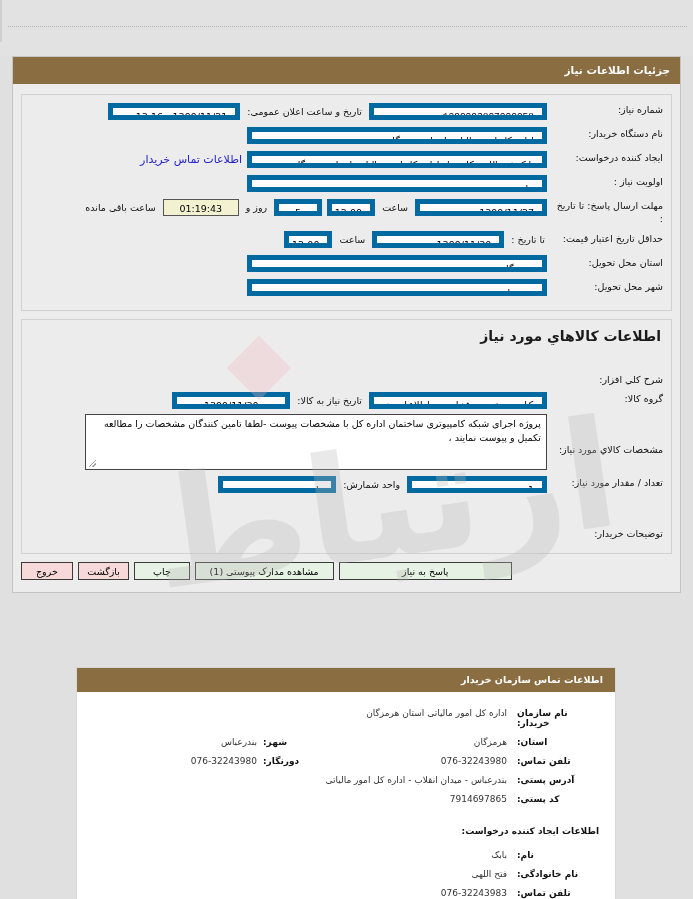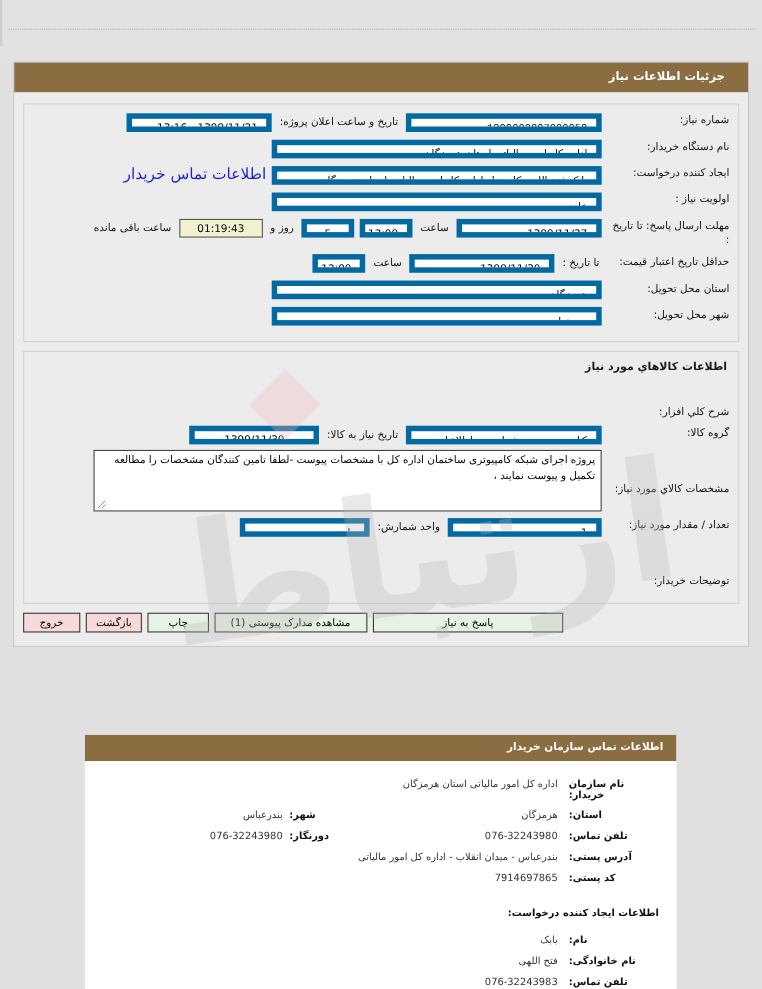--- a/index.html
+++ b/index.html
@@ -37,39 +37,39 @@
     background: #ececec;
     border: 1px solid #c4c4c4;
     position: relative;
   }
   .panel-header {
     background: #8b6d42;
     color: #ffffff;
     font-size: 10.5px;
     font-weight: bold;
     text-align: right;
-    padding: 7px 21px 8px 10px;
+    padding: 7px 10px 8px 10px;
     letter-spacing: .2px;
   }
 
   .panel-body {
     padding: 10px 8px 8px 8px;
     background: #ececec;
   }
 
   
   .group {
     border: 1px solid #d2d2d2;
     background: #ececec;
     padding: 6px 6px 8px 6px;
   }
   .group + .group { margin-top: 8px; }
 
   .section-title {
-    font-size: 10px;
+    font-size: 14px;
     font-weight: bold;
     color: #1a1a1a;
     text-align: right;
     padding: 2px 4px 8px 0;
   }
 
   
   .row {
     display: flex;
     flex-direction: row;
@@ -134,21 +134,21 @@
     font-size: 9.5px;
     width: 76px;
     text-align: center;
     color: #000;
     box-sizing: border-box;
     font-family: "DejaVu Sans", "Liberation Sans", sans-serif;
   }
 
   .link {
     color: #2222cc;
-    font-size: 14px;
+    font-size: 11px;
     text-decoration: none;
     white-space: nowrap;
     cursor: pointer;
     margin-left: 25px;
   }
 
   
   .ta {
     background: #ffffff;
     border: 1px solid #444;
@@ -320,21 +320,21 @@
   <div class="panel-header">جزئیات اطلاعات نیاز</div>
 
   <div class="panel-body">
 
     <div class="group">
 
       <div class="row">
         <div class="lbl">شماره نیاز:</div>
         <div class="fields">
           <div class="inp w-mid readonly">1299003807000058</div>
-          <span class="sub-lbl">تاریخ و ساعت اعلان پروژه:</span>
+          <span class="sub-lbl">تاریخ و ساعت اعلان عمومی:</span>
           <div class="inp w-date readonly">1399/11/21 - 13:16</div>
         </div>
       </div>
 
       <div class="row">
         <div class="lbl">نام دستگاه خریدار:</div>
         <div class="fields">
           <div class="inp w-wide readonly">اداره کل امور مالیاتی استان هرمزگان</div>
         </div>
       </div>

